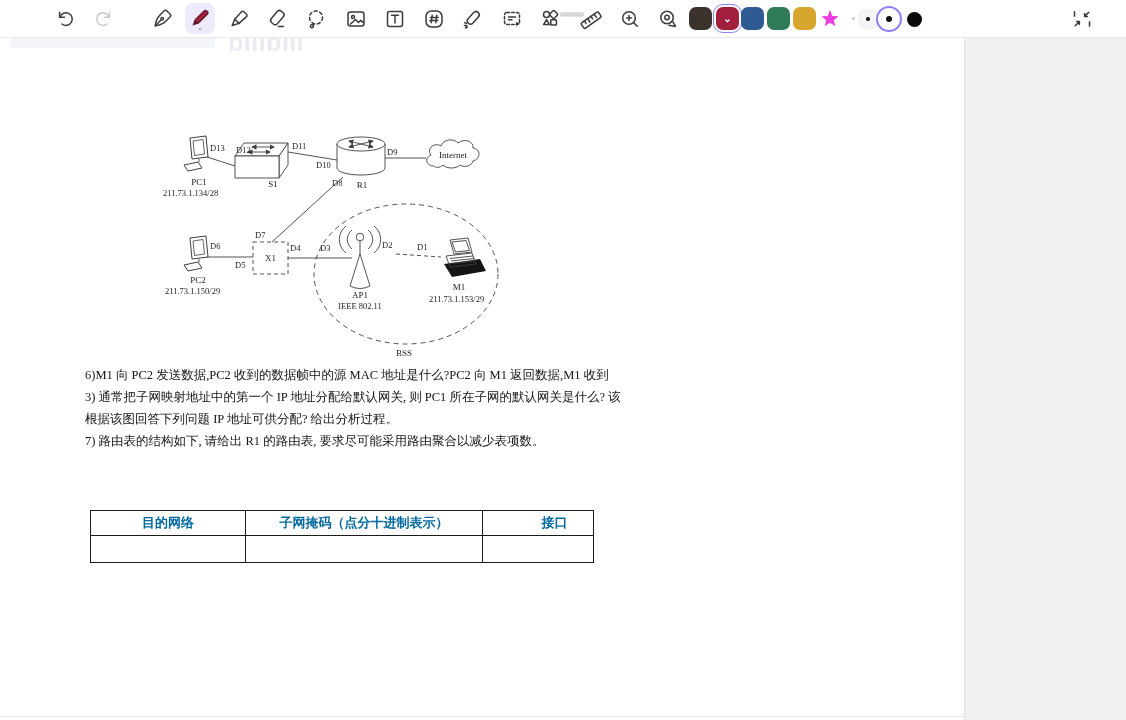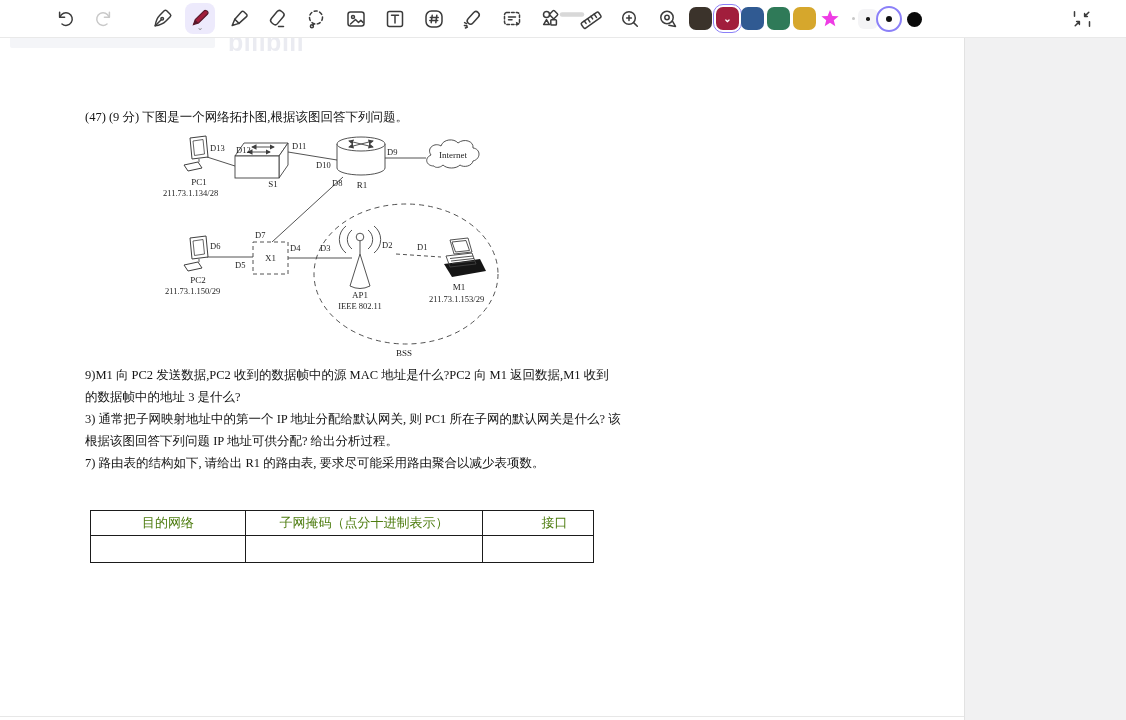--- a/index.html
+++ b/index.html
@@ -42,21 +42,21 @@
                       background:rgba(150,155,185,0.10); border-radius:2px; }
 
   .doc-text { font-family:"Liberation Serif","DejaVu Serif",serif; color:#141414; }
   .q-heading { position:absolute; left:85px; top:71px; font-size:12.5px; }
   .q-lines { position:absolute; left:85px; top:326px; width:540px; font-size:12.5px; line-height:22px; }
 
   
   .rt-table { position:absolute; left:90px; top:472px; border-collapse:collapse;
               font-family:"Liberation Serif","DejaVu Serif",serif; }
   .rt-table th, .rt-table td { border:1.6px solid #1b1b1b; }
-  .rt-table th { font-size:13px; font-weight:normal; height:25px; text-align:center; color:#4d7c0f; }
+  .rt-table th { font-size:13px; font-weight:bold; height:25px; text-align:center; color:#0369a1; }
   .rt-table td { height:27px; }
   .c1 { width:155px; } .c2 { width:237px; } .c3 { width:111px;padding-left:33px; }
 
   
   .diagram { position:absolute; left:160px; top:92px; }
   .diagram svg { overflow:visible; }
   .dshape { stroke:#3f3f3f; stroke-width:0.9; fill:none; }
   .dfill { fill:#ffffff; }
   text.dl { font-family:"Liberation Serif","DejaVu Serif",serif; font-size:8.5px; fill:#1c1c1c; }
   text.dn { font-family:"Liberation Serif","DejaVu Serif",serif; font-size:9px; fill:#1c1c1c; }
@@ -205,21 +205,20 @@
       <svg width="24" height="24" viewBox="0 0 24 24">
           <path d="M18.8 5.2 L14.6 9.4 M14.6 6.6 V9.4 H17.4 M5.2 18.8 L9.4 14.6 M9.4 17.4 V14.6 H6.6 M4.5 9.2 V4.8 M19.5 14.8 V19.2"></path>
         </svg>
     </div>
   </div>
 
   <div class="page">
     <div class="watermark-smudge"></div>
     <div class="watermark">bilibili</div>
 
-    <div class="doc-text q-heading">(47) (9 分) 下图是一个网络拓扑图,根据该图回答下列问题。</div>
 
     <div class="diagram">
       <svg width="345" height="238" viewBox="0 0 345 238">
         <defs>
           <marker id="ah" markerWidth="7" markerHeight="7" refX="5" refY="3" orient="auto-start-reverse">
             <path d="M0,0 L6,3 L0,6 Z" fill="#3f3f3f"></path>
           </marker>
           <g id="pc">
             <polygon points="6,2 22,0 24,21 8,23" fill="#fff" stroke="#3f3f3f" stroke-width="1"></polygon>
             <polygon points="9,5 19,3.5 20.5,18 10.5,19.5" fill="#fff" stroke="#3f3f3f" stroke-width="0.8"></polygon>
@@ -307,22 +306,21 @@
         <text class="dl" x="5" y="164">211.73.1.150/29</text>
         <text class="dn" x="200" y="168" text-anchor="middle">AP1</text>
         <text class="dl" x="200" y="179" text-anchor="middle">IEEE 802.11</text>
         <text class="dn" x="299" y="160" text-anchor="middle">M1</text>
         <text class="dl" x="269" y="172">211.73.1.153/29</text>
         <text class="dn" x="244" y="226" text-anchor="middle">BSS</text>
       </svg>
     </div>
 
     <div class="doc-text q-lines">
-      <div>9)M1 向 PC2 发送数据,PC2 收到的数据帧中的源 MAC 地址是什么?PC2 向 M1 返回数据,M1 收到</div>
-      <div>的数据帧中的地址 3 是什么?</div>
+      <div>6)M1 向 PC2 发送数据,PC2 收到的数据帧中的源 MAC 地址是什么?PC2 向 M1 返回数据,M1 收到</div>
       <div>3) 通常把子网映射地址中的第一个 IP 地址分配给默认网关, 则 PC1 所在子网的默认网关是什么? 该</div>
       <div>根据该图回答下列问题 IP 地址可供分配? 给出分析过程。</div>
       <div>7) 路由表的结构如下, 请给出 R1 的路由表, 要求尽可能采用路由聚合以减少表项数。</div>
     </div>
 
     <table class="rt-table">
       <tbody>
           <tr>
         <th class="c1">目的网络</th>
         <th class="c2">子网掩码（点分十进制表示）</th>

